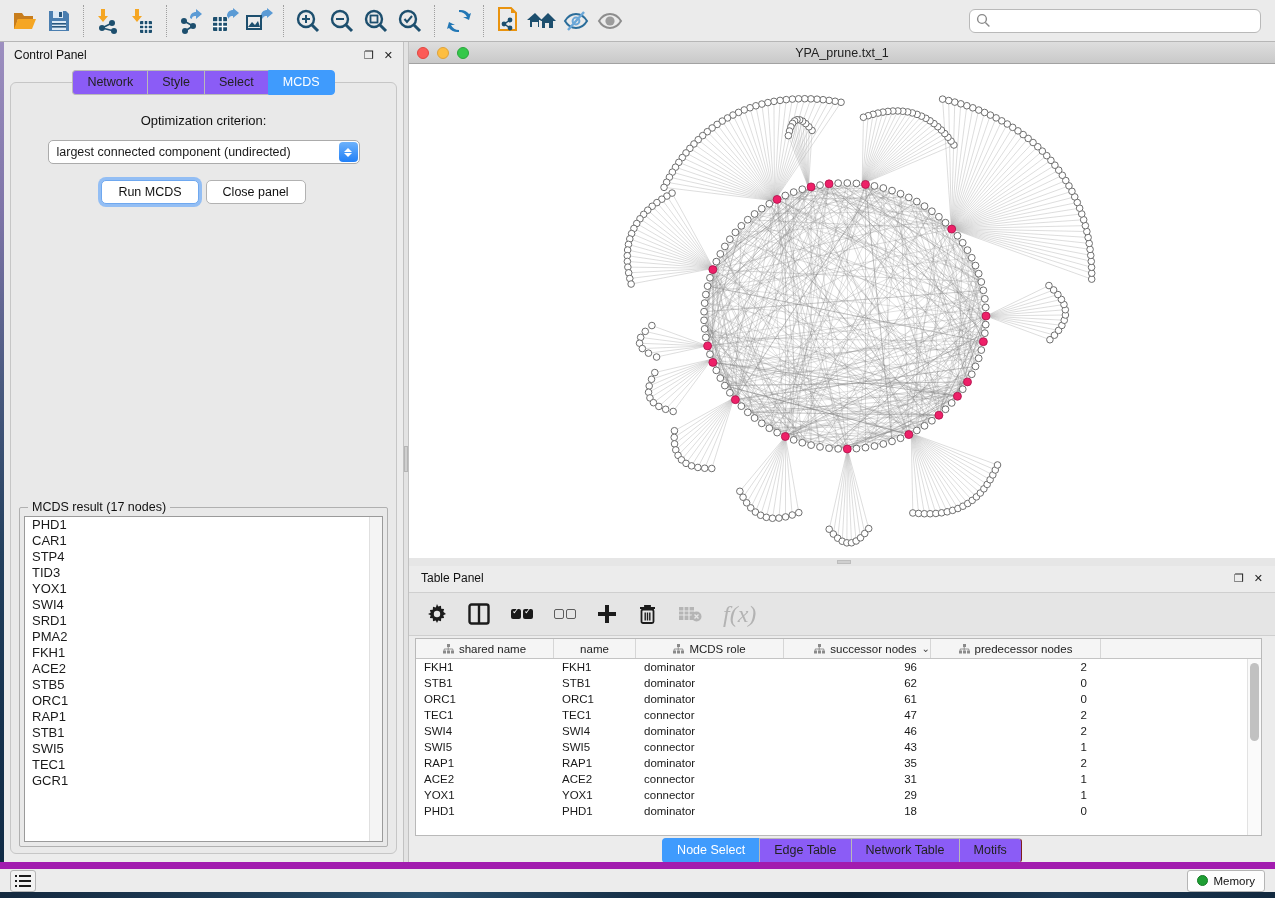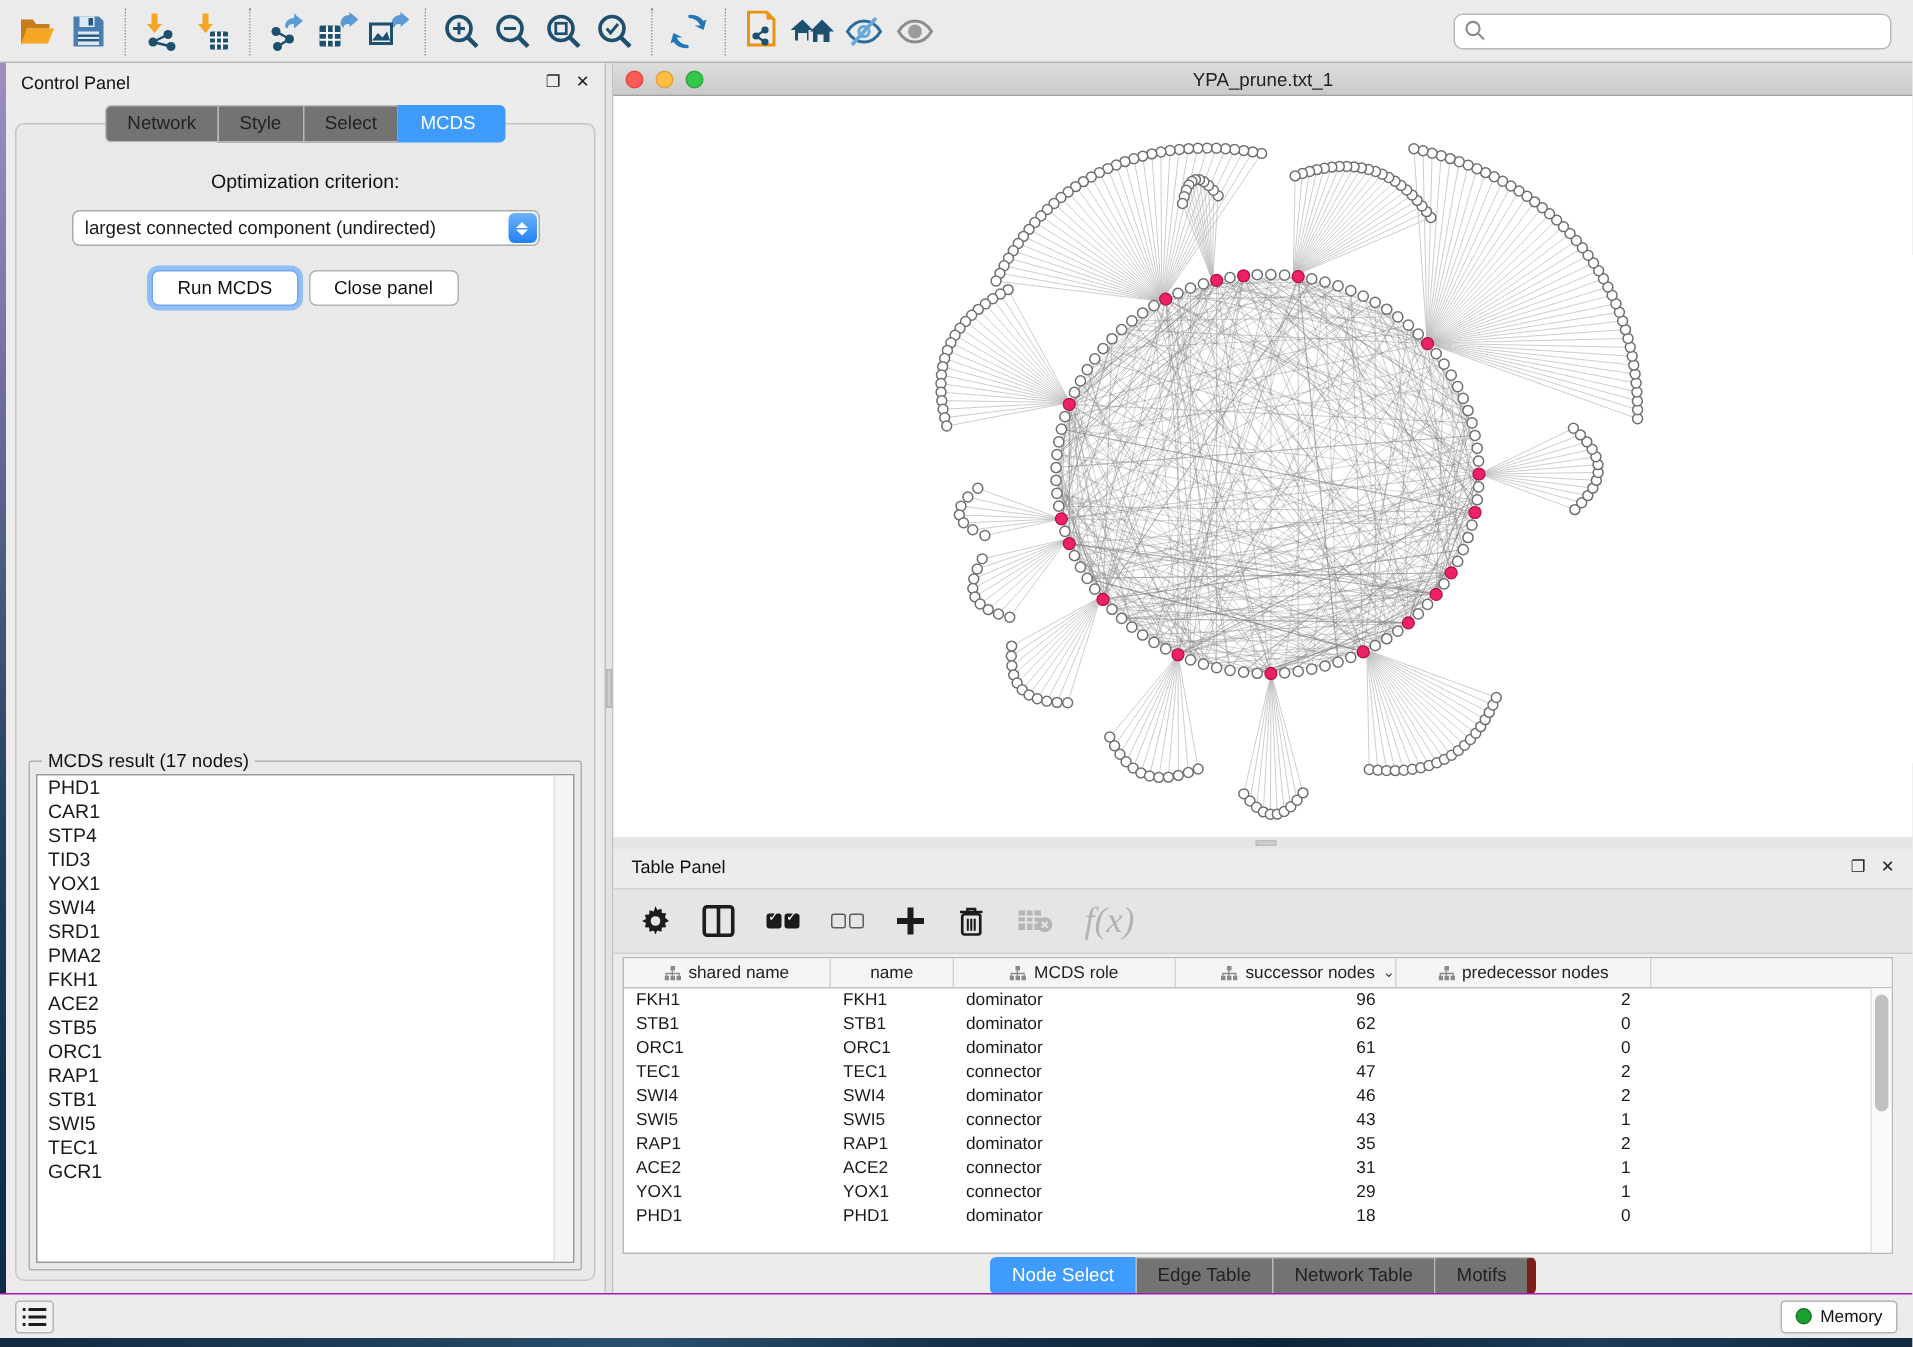--- a/index.html
+++ b/index.html
@@ -17,23 +17,23 @@
   
   .left-strip { position:absolute; left:0; top:42px; width:4px; height:850px; background:linear-gradient(#9d8fc0,#7e74a8,#4a5a80,#23405e,#16324e,#102a44); }
   .bottom-strip { position:absolute; left:0; top:892px; width:1275px; height:6px; background:linear-gradient(90deg,#14293f,#1d3a54,#28506e,#173048,#0f2438,#1c3a56,#12293f); }
 
   
   .control-panel { position:absolute; left:4px; top:42px; width:399px; height:820px; background:#ececec; }
   .cp-header { height:26px; display:flex; align-items:center; padding:0 10px; font-size:12px; color:#111; }
   .win-ctrls { margin-left:auto; display:flex; gap:10px; align-items:center; }
   .win-glyph { font-size:11px; color:#222; font-weight:bold; line-height:1; cursor:default; }
   .cp-tabs { position:absolute; left:0; top:28px; width:100%; display:flex; justify-content:center; gap:0; z-index:3; }
-  .tab { font-size:12.5px; padding:4px 14px 5px; background:#737373; border:1px solid #b9b9b9; border-right:none; color:#222; cursor:default; }
+  .tab { font-size:12.5px; padding:4px 14px 5px; background:#8b5cf6; border:1px solid #b9b9b9; border-right:none; color:#222; cursor:default; }
   .tab:first-child { border-radius:4px 0 0 4px; }
-  .tab:last-child { border-radius:0 4px 4px 0; border-right:6px solid #7f1d1d; }
+  .tab:last-child { border-radius:0 4px 4px 0; border-right:1px solid #7f1d1d; }
   .tab.active { background:#3f9bfd; border-color:#3f9bfd; color:#fff; }
   .cp-content { position:absolute; left:6px; top:40px; width:387px; height:772px; background:#e9e9e9; border:1px solid #c6c6c6; border-radius:6px; }
   .opt-label { text-align:center; font-size:13px; margin-top:30px; color:#111; }
   .opt-select { margin:12px auto 0; width:312px; height:24px; background:#fff; border:1px solid #ababab; border-radius:5px; display:flex; align-items:center; font-size:12.5px; padding-left:8px; position:relative; }
   .opt-select .stepper { position:absolute; right:1px; top:1px; width:19px; height:20px; border-radius:4px; background:linear-gradient(#6db2fb,#2180f7); display:flex; flex-direction:column; align-items:center; justify-content:center; gap:1px; }
   .stepper i { width:0; height:0; border-left:4px solid transparent; border-right:4px solid transparent; }
   .stepper .up { border-bottom:4px solid #fff; }
   .stepper .dn { border-top:4px solid #fff; }
   .btn-row { display:flex; justify-content:center; gap:7px; margin-top:16px; }
   .mac-btn { height:24px; padding:0 16px; background:#fff; border:1px solid #b2b2b2; border-radius:5px; font-size:12.5px; display:flex; align-items:center; color:#111; }
@@ -83,21 +83,21 @@
   .g-left { padding-left:8px; text-align:left; }
   .g-right { padding-right:14px; text-align:right; }
   .vscroll { position:absolute; right:0; top:20px; width:14px; height:176px; background:#fafafa; border-left:1px solid #e2e2e2; }
   .vscroll .thumb { position:absolute; left:2px; top:4px; width:9px; height:78px; background:#c1c1c1; border-radius:5px; }
   .sort-chevron { font-size:10px; color:#444; }
 
   .tp-tabs { position:absolute; left:0; top:272px; width:866px; display:flex; justify-content:center; }
   .tp-tabs .tabwrap { display:flex; }
 
   
-  .statusbar { position:absolute; left:0; top:862px; width:1275px; height:30px; background:#ececec; border-top:1px solid #a21caf; display:flex; align-items:center; padding:0 10px; }
+  .statusbar { position:absolute; left:0; top:862px; width:1275px; height:30px; background:#ececec; border-top:7px solid #a21caf; display:flex; align-items:center; padding:0 10px; }
   .sb-left-btn { width:26px; height:22px; border:1px solid #b5b5b5; border-radius:3px; background:#f2f2f2; display:flex; align-items:center; justify-content:center; }
   .sb-right { margin-left:auto; display:flex; align-items:center; }
   .memory-btn { height:22px; border:1px solid #b5b5b5; border-radius:3px; background:#fdfdfd; display:flex; align-items:center; gap:5px; padding:0 9px; font-size:11.5px; color:#111; }
   .memdot { width:11px; height:11px; border-radius:50%; background:#1d9e33; border:1px solid #157a26; }
 
   svg { display:block; }
 </style>
 </head>
 <body>
 

